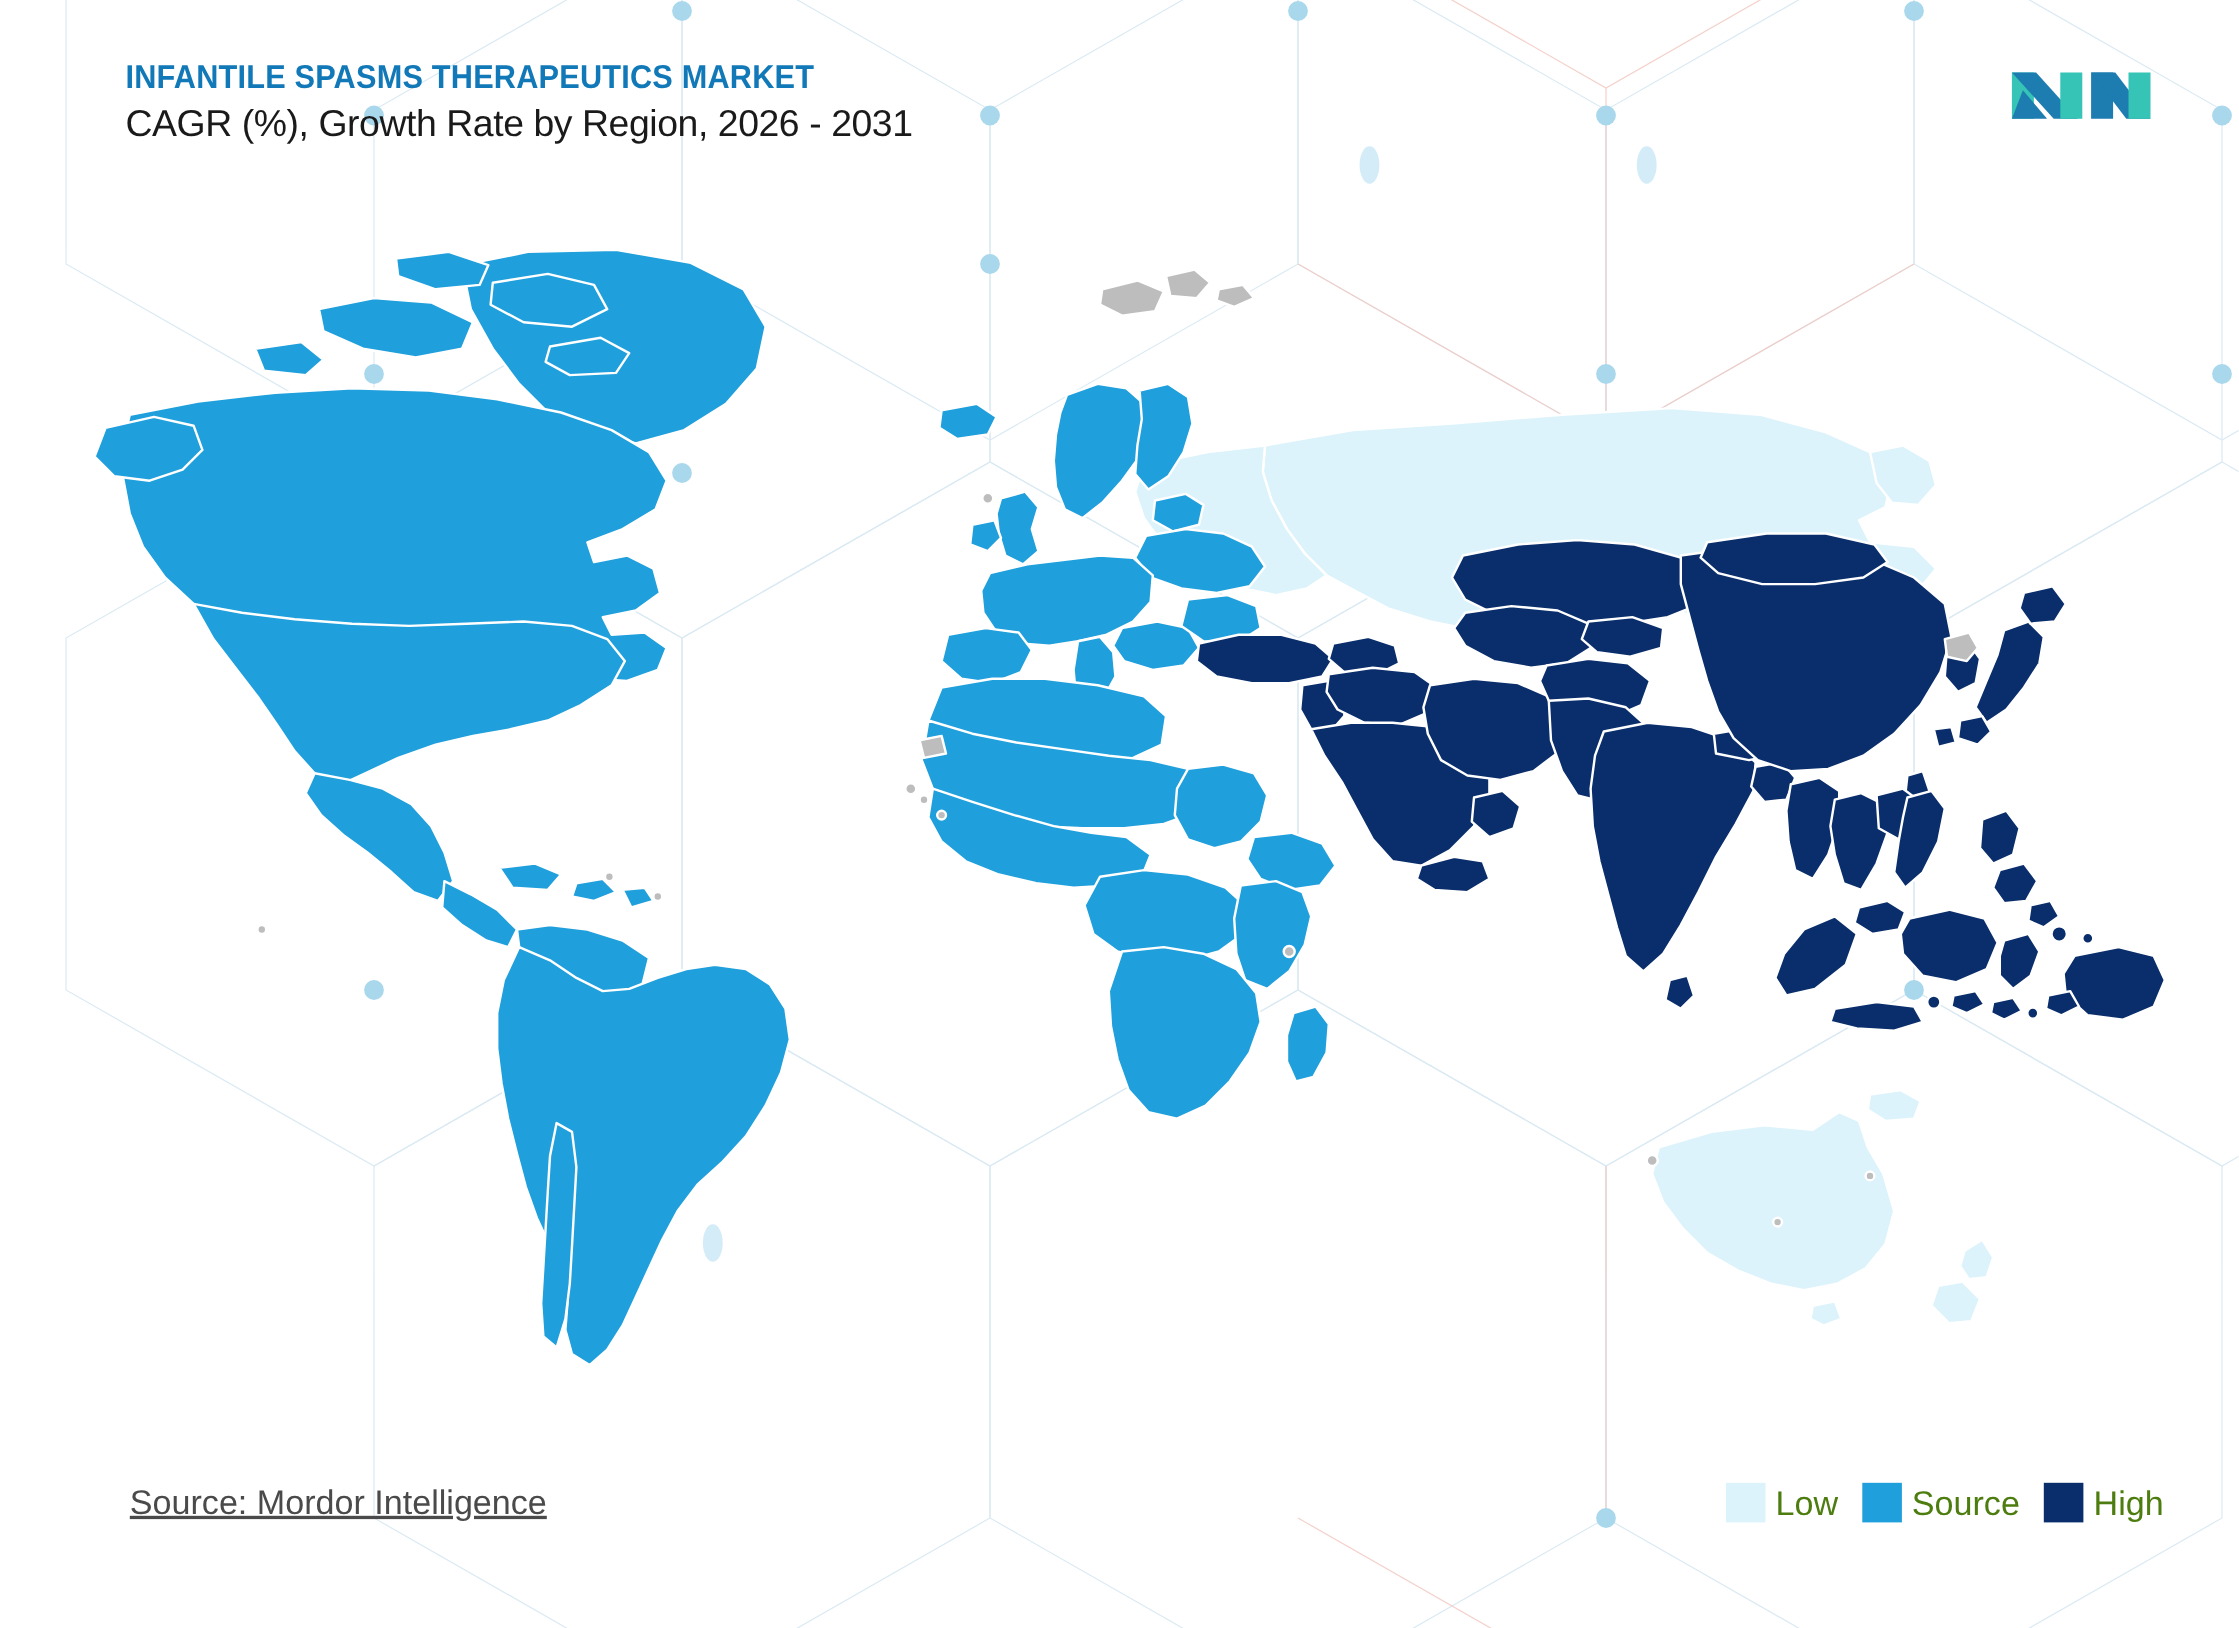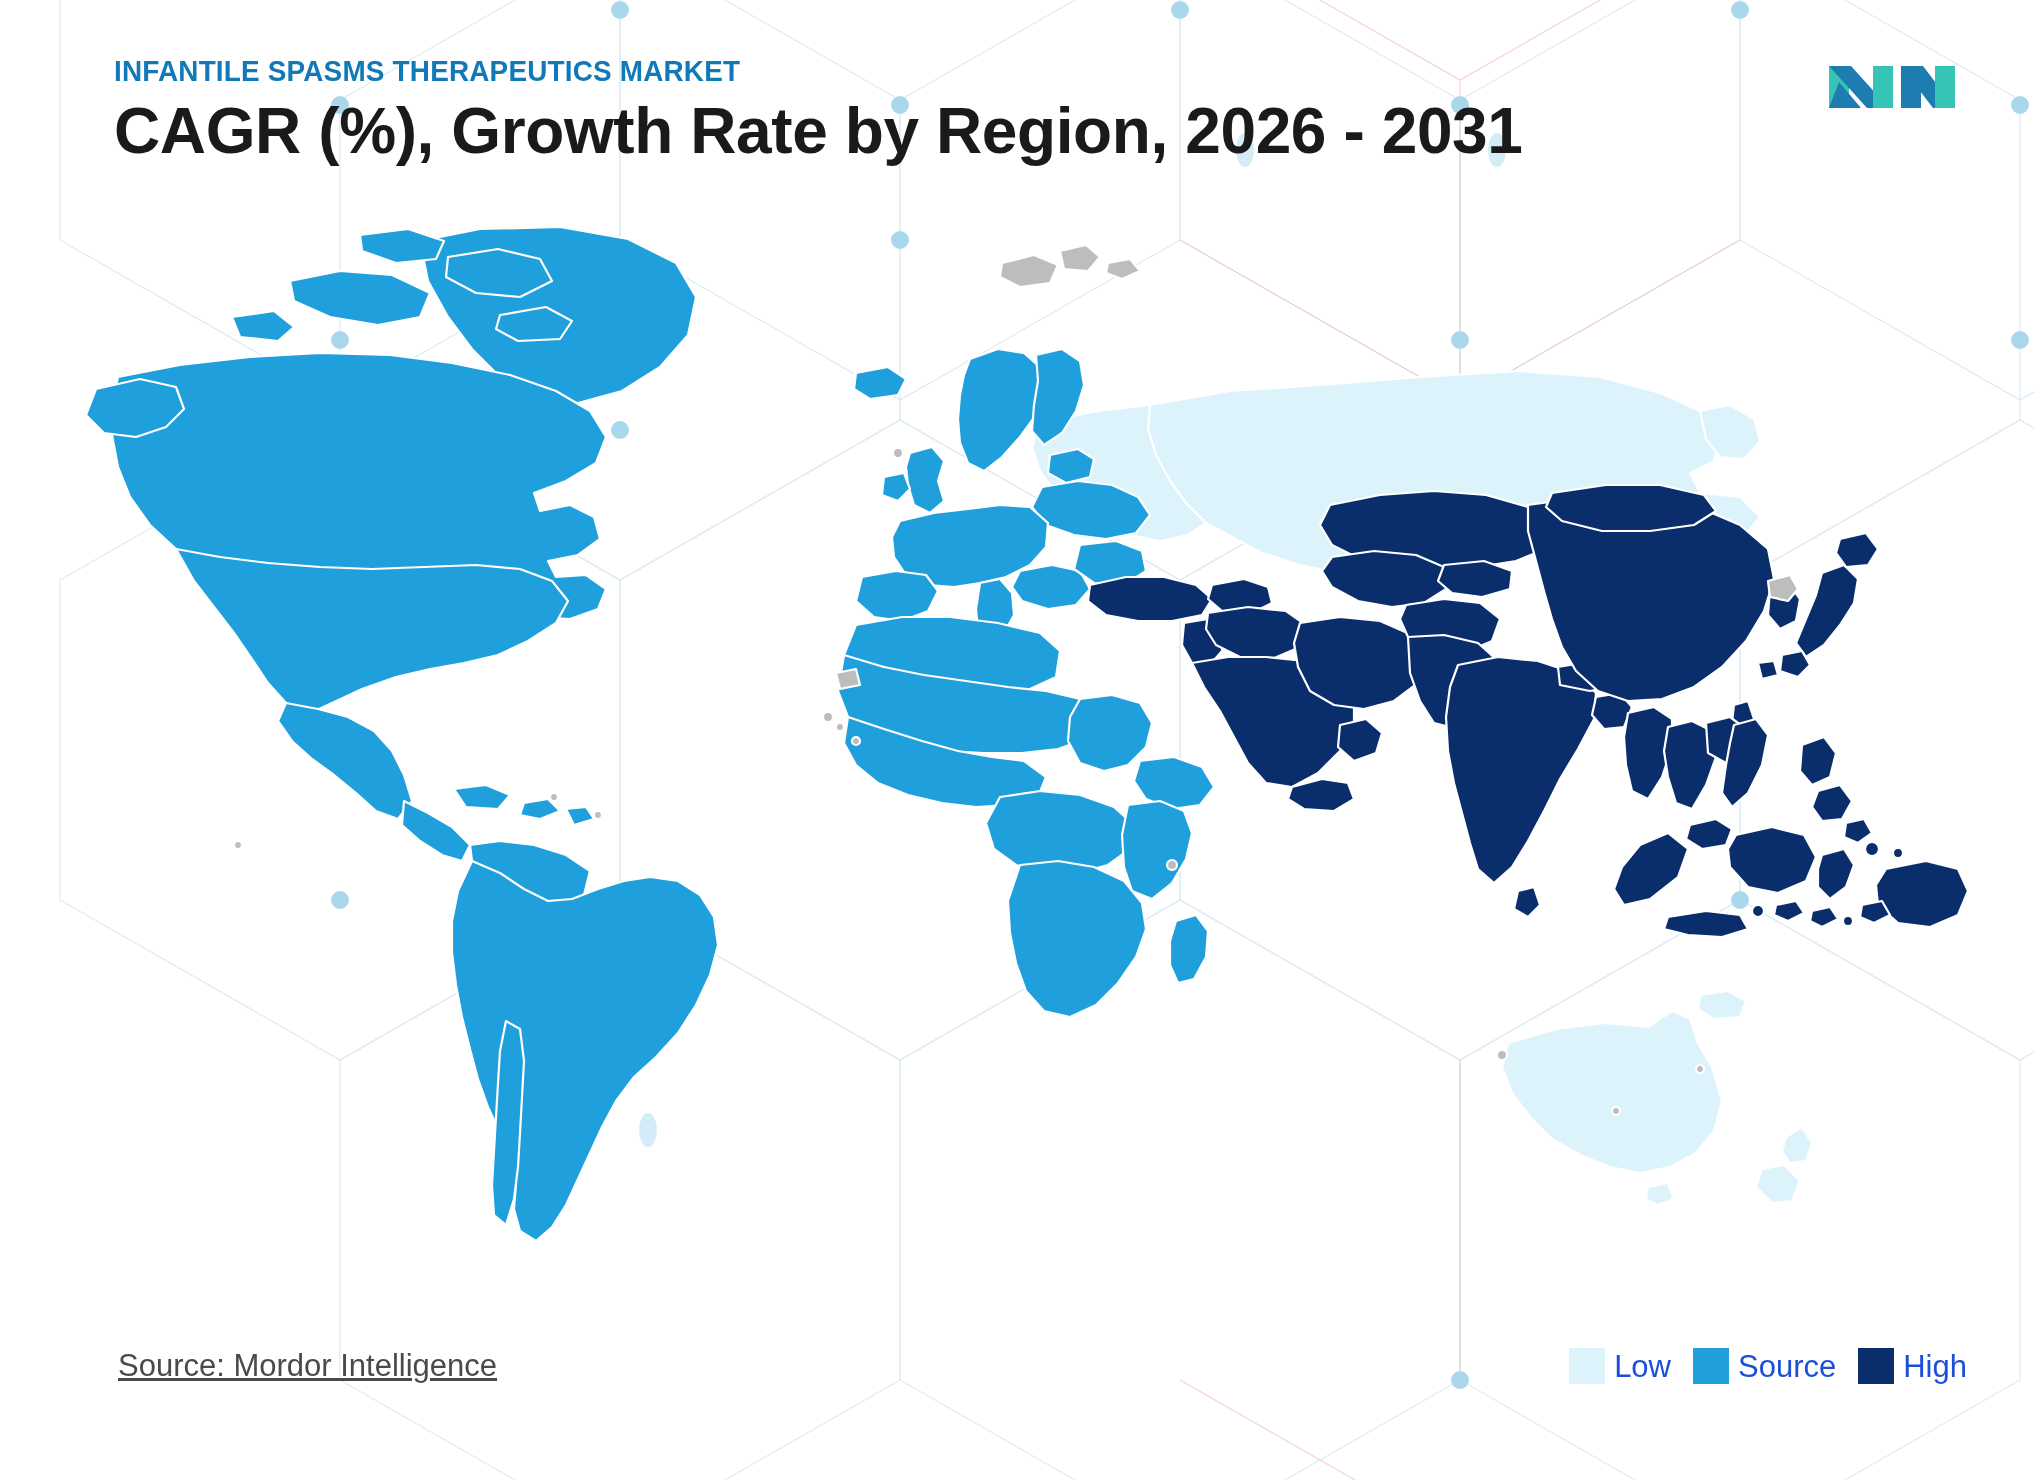--- a/index.html
+++ b/index.html
@@ -37,22 +37,22 @@
     font-weight: bold;
     letter-spacing: 0.2px;
     color: #1279b8;
     margin: 0 0 6px 0;
     white-space: nowrap;
     font-stretch: condensed;
     transform: scaleX(0.93);
     transform-origin: left center;
   }
   #main-title {
-    font-size: 64px;
-    font-weight: bold;
+    font-size: 34px;
+    font-weight: normal;
     color: #1a1a1a;
     margin: 0;
     white-space: nowrap;
     letter-spacing: -0.4px;
   }
 
   
   #logo {
     position: absolute;
     right: 78px;
@@ -102,21 +102,21 @@
   }
   .legend-item:first-child { margin-left: 0; }
   .legend-swatch {
     width: 36px;
     height: 36px;
     display: block;
     flex: 0 0 auto;
   }
   .legend-label {
     font-size: 31px;
-    color: #1d4ed8;
+    color: #4d7c0f;
     white-space: nowrap;
     line-height: 1;
   }
 </style>
 </head>
 <body>
 
 <svg id="bg-pattern" viewBox="0 0 2035 1480" preserveAspectRatio="none">
   <g stroke="#cfe3ef" stroke-width="1.1" fill="none" opacity="0.75">
     <path d="M620 -60 L900 100 L900 420 L620 580 L340 420 L340 100 Z"></path>

